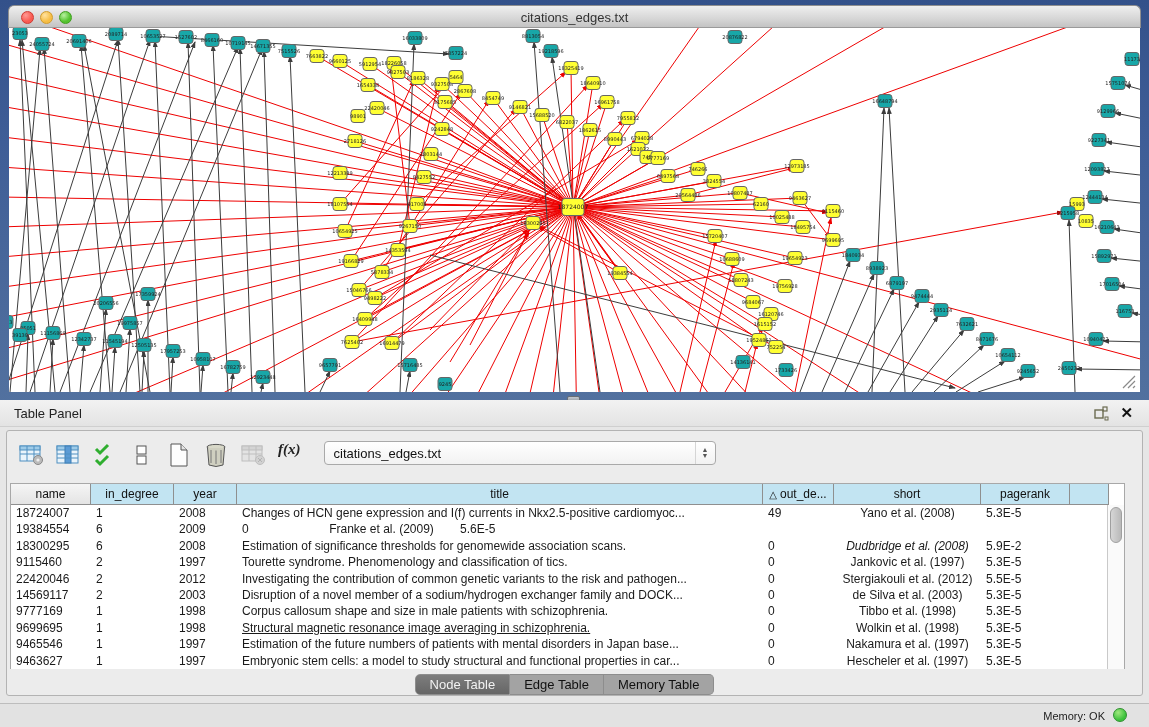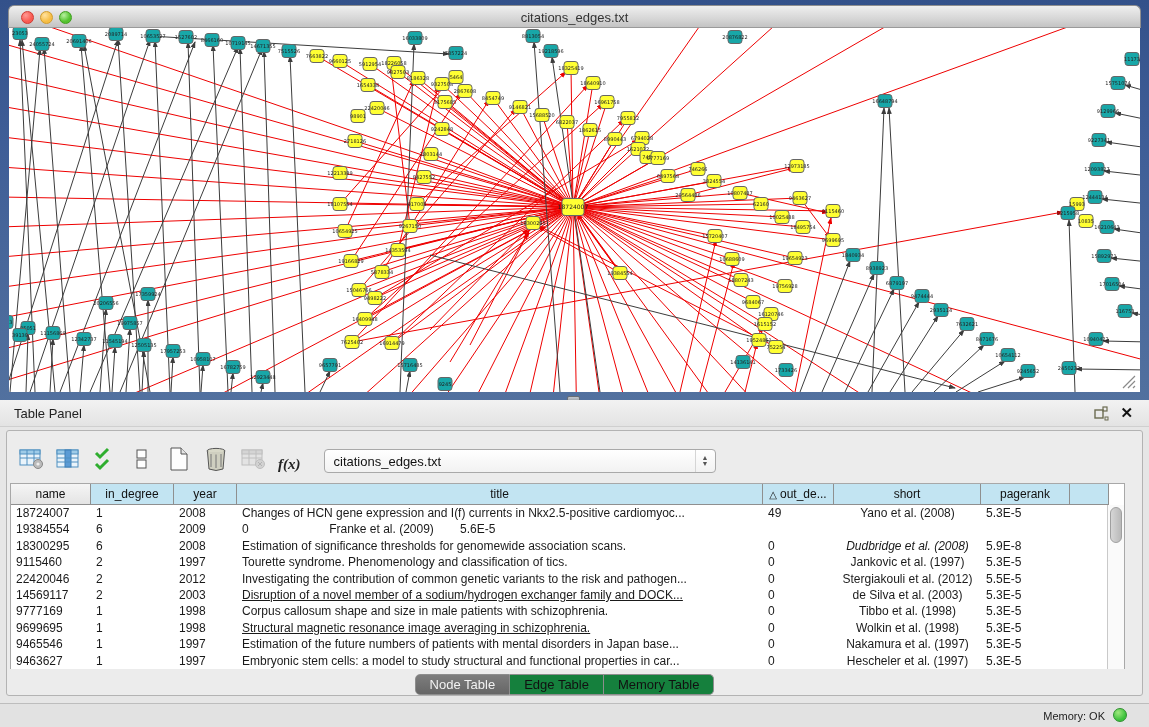--- a/index.html
+++ b/index.html
@@ -33,21 +33,21 @@
   #panel-titlebar { left:0; top:0; width:1149px; height:27px;
     background:linear-gradient(180deg,#f2f2f2,#e3e3e3); border-bottom:1px solid #cfcfcf; }
   #panel-title { left:14px; top:6px; font-size:13px; color:#222; }
   #float-icon { right:40px; top:6px; width:15px; height:15px; }
   #panel-close { right:16px; top:4px; font-size:15px; font-weight:bold; color:#111; cursor:default; }
 
   #panel-inner { left:6px; top:30px; width:1137px; height:266px;
     background:#ececec; border:1px solid #b3b3b3; border-radius:3px; }
 
   
-  #toolbar { left:10px; top:10px; height:32px; display:flex; align-items:flex-end; gap:9px; }
+  #toolbar { left:10px; top:10px; height:32px; display:flex; align-items:flex-start; gap:9px; }
   .tbtn { width:28px; height:28px; display:flex; align-items:center; justify-content:center; }
   #fx-label { font-family:"Liberation Serif", serif; font-style:italic; font-weight:bold; font-size:15px; color:#222; padding:0 2px;}
   #net-select { width:392px; height:24px; margin-left:12px; background:linear-gradient(180deg,#ffffff,#f2f2f2);
     border:1px solid #a9a9a9; border-radius:4px; display:flex; align-items:center; }
   #net-select-value { flex:1; font-size:13px; color:#111; padding-left:9px; }
   #net-select-stepper { width:20px; height:100%; display:flex; flex-direction:column; align-items:center; justify-content:center;
     font-size:7px; color:#555; line-height:6px; border-left:1px solid #d5d5d5;}
 
   
   #table { left:3px; top:52px; width:1115px; height:186px; background:#fff; border:1px solid #a8a8a8; }
@@ -60,21 +60,21 @@
   .tr { display:flex; height:16.4px; }
   .td { font-size:12px; color:#1a1a1a; white-space:nowrap; overflow:hidden; line-height:16px; padding-left:5px; }
   .td.center { text-align:center; padding-left:0; }
   #vscroll { position:absolute; right:0; top:21px; width:17px; height:164px;
     background:#fafafa; border-left:1px solid #c9c9c9; }
   #vscroll-thumb { position:absolute; left:2px; top:2px; width:12px; height:36px;
     background:linear-gradient(90deg,#d6d6d6,#b9b9b9); border:1px solid #9f9f9f; border-radius:6px; }
 
   
   #tabs { left:0; top:243px; width:1115px; display:flex; justify-content:center; }
-  .tab { height:21px; font-size:13px; padding:0 14px; line-height:20px; background:#15803d;
+  .tab { height:21px; font-size:13px; padding:0 14px; line-height:20px; background:#a3a3a3;
     border:1px solid #8d8d8d; border-left:none; color:#111; }
   .tab.first { border-left:1px solid #8d8d8d; border-radius:5px 0 0 5px; }
   .tab.last { border-radius:0 5px 5px 0; }
   .tab.selected { background:linear-gradient(180deg,#7d7d7d,#666); color:#f2f2f2; }
 
   
   #statusbar { left:0; top:703px; width:1149px; height:24px; background:#e2e2e2;
     border-top:1px solid #bdbdbd; }
   #memory-label { position:absolute; right:44px; top:6px; font-size:11px; color:#222; }
   #memory-dot { position:absolute; right:22px; top:4px; width:14px; height:14px; border-radius:50%;
@@ -919,21 +919,21 @@
             <div class="td center" style="width: 147px;">Franke et al. (2009)</div>
             <div class="td" style="width: 89px;">5.6E-5</div>
           </div>
           <div class="tr">
             <div class="td" style="width: 80px;">18300295</div>
             <div class="td" style="width: 83px;">6</div>
             <div class="td" style="width: 63px;">2008</div>
             <div class="td" style="width: 526px;">Estimation of significance thresholds for genomewide association scans.</div>
             <div class="td" style="width: 71px;">0</div>
             <div class="td center" style="width: 147px; font-style: italic;">Dudbridge et al. (2008)</div>
-            <div class="td" style="width: 89px;">5.9E-8</div>
+            <div class="td" style="width: 89px;">5.9E-2</div>
           </div>
           <div class="tr">
             <div class="td" style="width: 80px;">9115460</div>
             <div class="td" style="width: 83px;">2</div>
             <div class="td" style="width: 63px;">1997</div>
             <div class="td" style="width: 526px;">Tourette syndrome. Phenomenology and classification of tics.</div>
             <div class="td" style="width: 71px;">0</div>
             <div class="td center" style="width: 147px;">Jankovic et al. (1997)</div>
             <div class="td" style="width: 89px;">5.3E-5</div>
           </div>
@@ -943,21 +943,21 @@
             <div class="td" style="width: 63px;">2012</div>
             <div class="td" style="width: 526px;">Investigating the contribution of common genetic variants to the risk and pathogen...</div>
             <div class="td" style="width: 71px;">0</div>
             <div class="td center" style="width: 147px;">Stergiakouli et al. (2012)</div>
             <div class="td" style="width: 89px;">5.5E-5</div>
           </div>
           <div class="tr">
             <div class="td" style="width: 80px;">14569117</div>
             <div class="td" style="width: 83px;">2</div>
             <div class="td" style="width: 63px;">2003</div>
-            <div class="td" style="width: 526px; text-decoration: underline;">Disruption of a novel member of a sodium/hydrogen exchanger family and DOCK...</div>
+            <div class="td" style="width: 526px;">Disruption of a novel member of a sodium/hydrogen exchanger family and DOCK...</div>
             <div class="td" style="width: 71px;">0</div>
             <div class="td center" style="width: 147px;">de Silva et al. (2003)</div>
             <div class="td" style="width: 89px;">5.3E-5</div>
           </div>
           <div class="tr">
             <div class="td" style="width: 80px;">9777169</div>
             <div class="td" style="width: 83px;">1</div>
             <div class="td" style="width: 63px;">1998</div>
             <div class="td" style="width: 526px;">Corpus callosum shape and size in male patients with schizophrenia.</div>
             <div class="td" style="width: 71px;">0</div>

